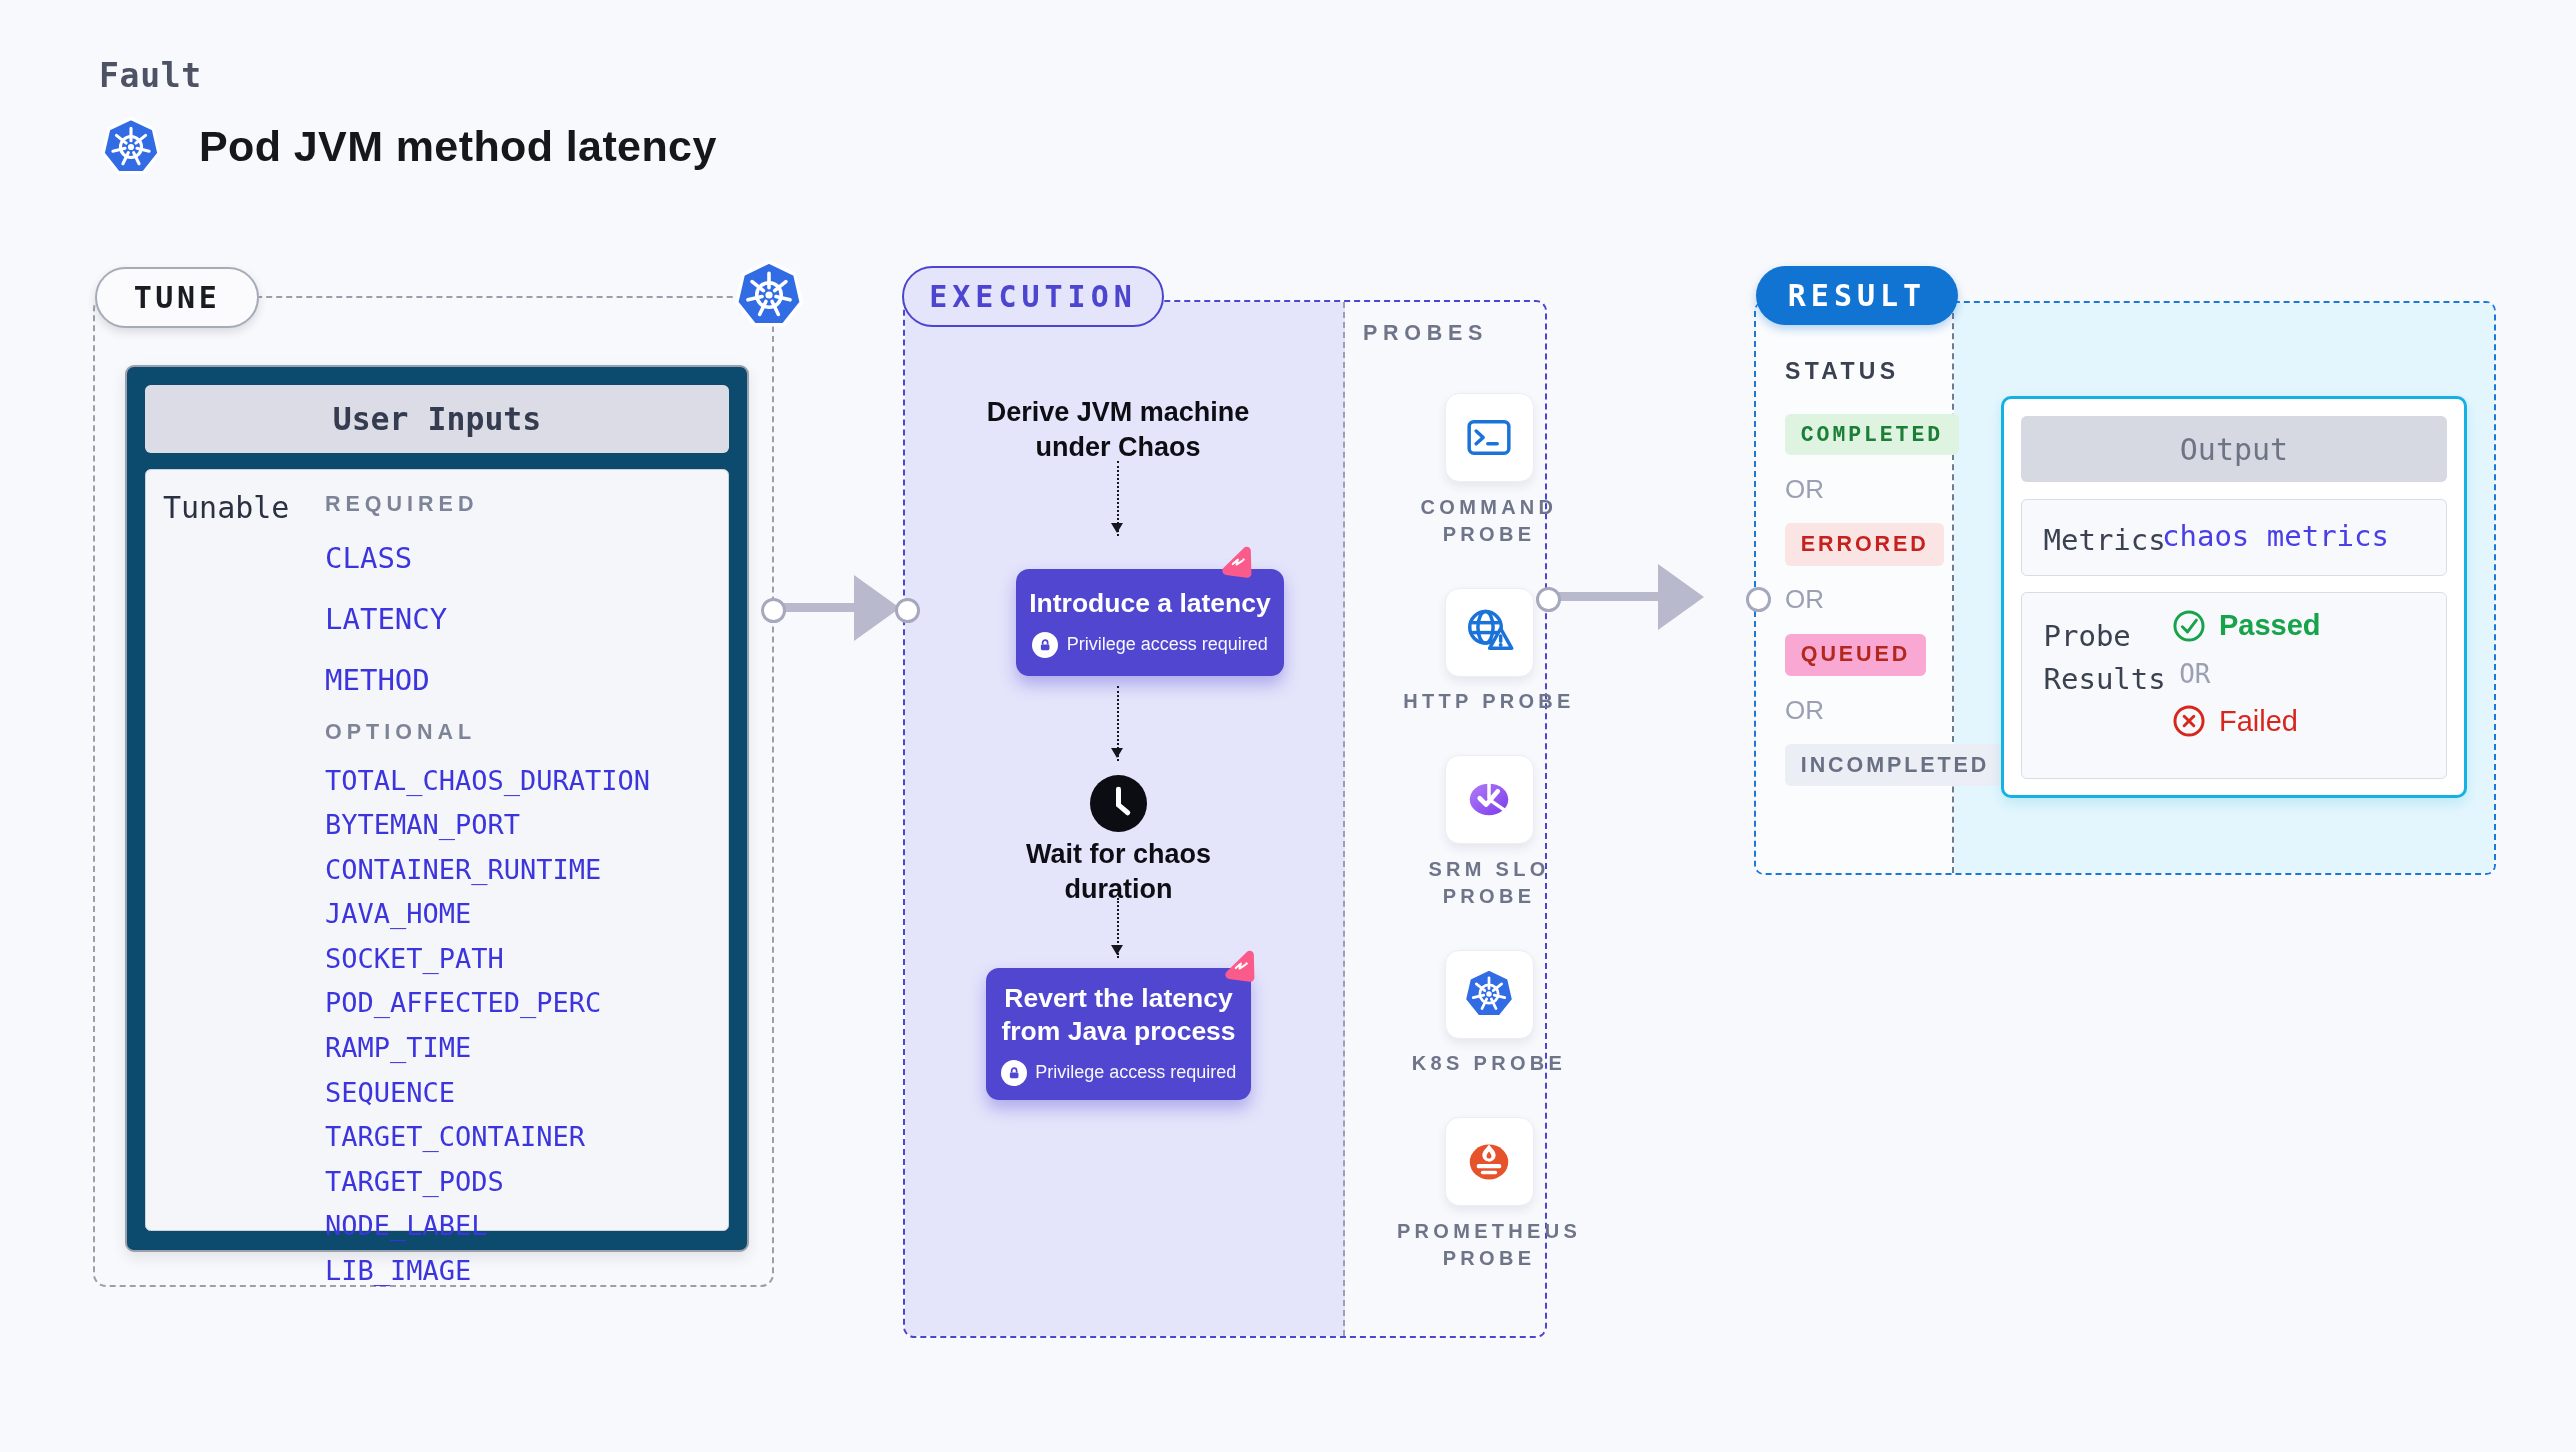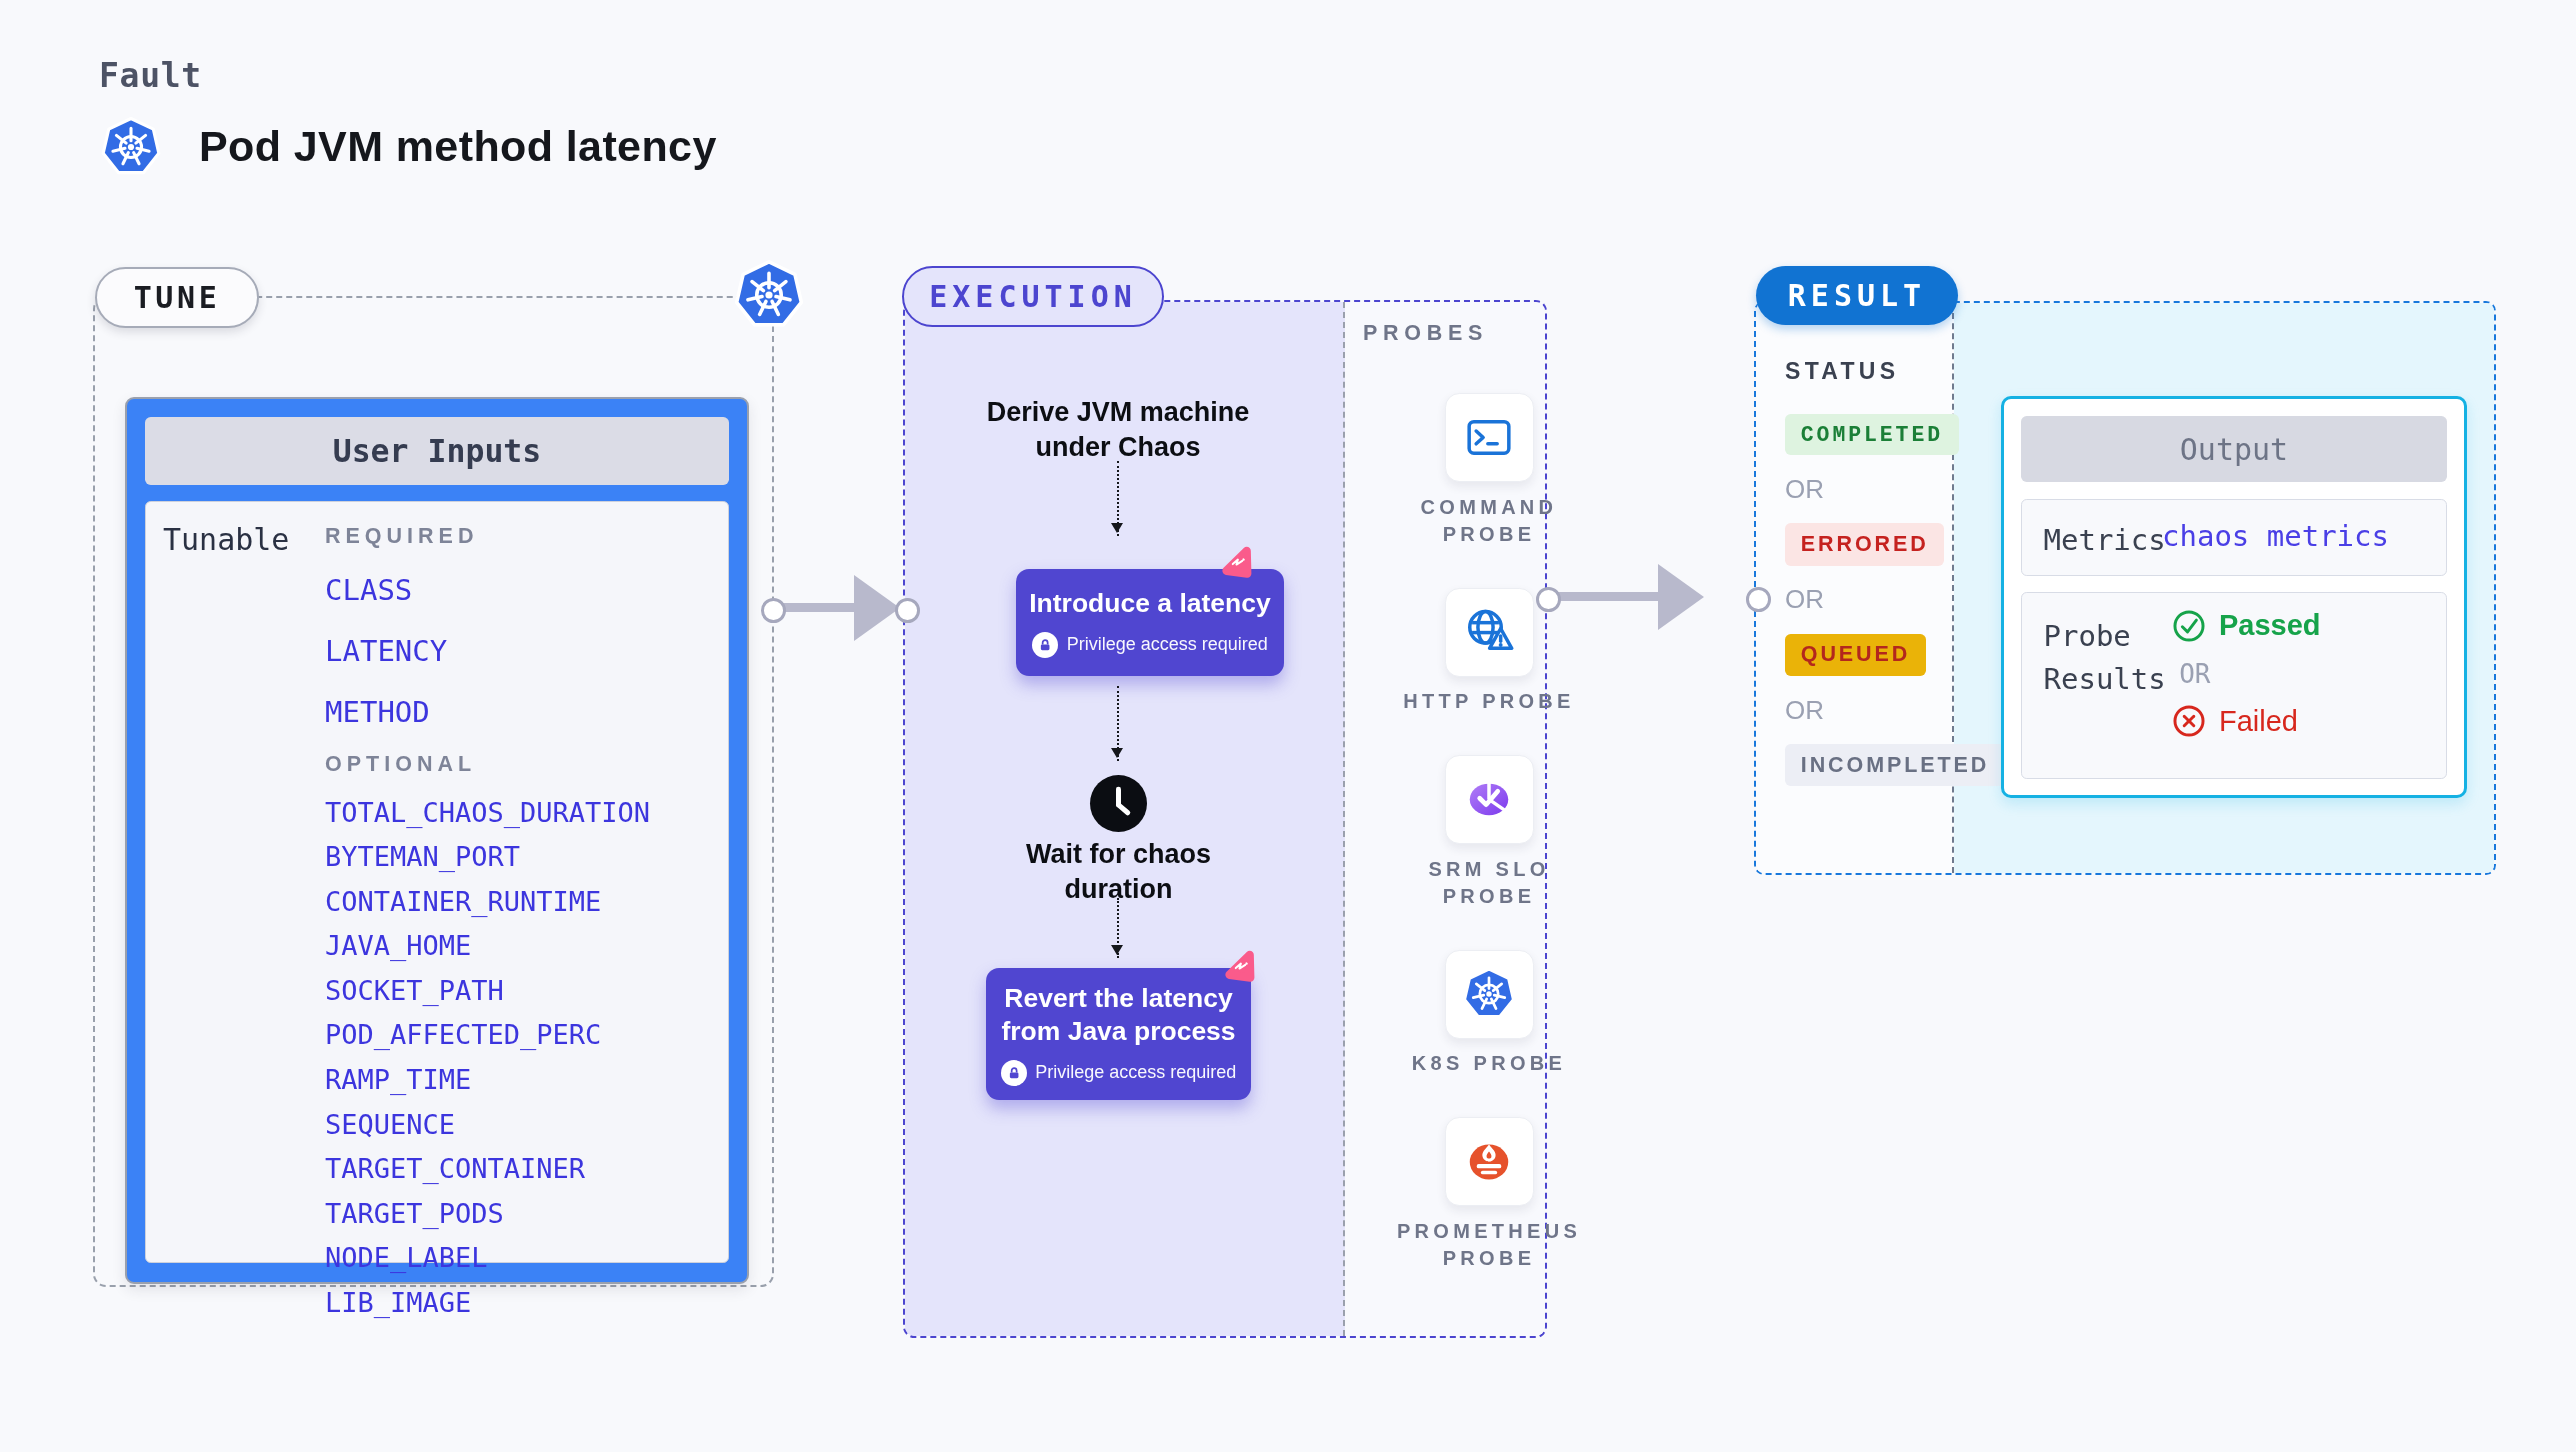--- a/index.html
+++ b/index.html
@@ -32,21 +32,21 @@
   .exec-divider{position:absolute;left:438px;top:0;bottom:0;width:0;border-left:2.1px dashed #9aa0ad;}
   .result-box{left:1754px;top:301px;width:738px;height:570px;border:2.9px dashed #1878dc;border-radius:10px;
               overflow:hidden;z-index:1;}
   .result-left{position:absolute;left:0;top:0;bottom:0;width:198px;background:#fbfcfe;}
   .result-right{position:absolute;left:198px;top:0;bottom:0;right:0;background:#e4f6fd;}
   .result-divider{position:absolute;left:196px;top:0;bottom:0;width:0;border-left:2.1px dashed #6f7a8e;}
 
   .k8s-corner{left:733px;top:259px;width:72px;height:72px;z-index:7;}
 
   
-  .ui-card{left:125px;top:397px;width:620px;height:883px;background:#3b82f6;border:2.1px solid #9aa0ad;
+  .ui-card{left:125px;top:365px;width:620px;height:883px;background:#0c4a6e;border:2.1px solid #9aa0ad;
            border-radius:9px;box-shadow:0 5.7px 14.3px rgba(40,44,63,.10);z-index:3;}
   .ui-header{position:absolute;left:18px;top:18px;right:18px;height:68px;background:#dbdce6;border-radius:5.7px;
              display:flex;align-items:center;justify-content:center;font-size:31.5px;font-weight:600;color:#353c50;}
   .ui-body{position:absolute;left:18px;top:102px;right:18px;bottom:18.6px;background:#f5f6fa;
            border:1.4px solid #cdd1dc;border-radius:5.7px;}
   .tunable-label{position:absolute;left:17px;top:20px;font-size:30px;color:#2a3143;}
   .tun-col{position:absolute;left:179px;top:21.5px;width:401px;display:flex;flex-direction:column;}
   .cat-label{font-size:21.5px;font-weight:700;letter-spacing:5px;color:#7e8498;}
   .req-cat{margin-bottom:24px;}
   .opt-cat{margin-bottom:20px;}
@@ -83,21 +83,21 @@
               box-shadow:0 4.3px 10px rgba(40,44,63,.08);display:flex;align-items:center;justify-content:center;}
   .probe-label{margin-top:11.5px;font-size:20px;font-weight:700;letter-spacing:4.3px;color:#6f7589;
                text-align:center;width:205px;line-height:1.35;}
 
   
   .status-col{left:1785px;top:358px;width:179px;display:flex;flex-direction:column;align-items:flex-start;z-index:3;}
   .status-label{font-size:23px;font-weight:700;letter-spacing:4.3px;color:#3a4150;margin-bottom:29px;}
   .badge{font-size:21.5px;font-weight:700;letter-spacing:2.9px;border-radius:5.7px;padding:8.6px 15.8px;}
   .b-completed{background:#def3e0;color:#1b7f37;font-family:Liberation Mono, monospace;}
   .b-errored{background:#fbe5e4;color:#c5221f;}
-  .b-queued{background:#eab308;color:#b3271d;}
+  .b-queued{background:#f9a8d4;color:#b3271d;}
   .b-incompleted{background:#eceef5;color:#697083;}
   .or-sep{font-size:26px;color:#9aa0b2;font-weight:500;margin:18.6px 0;}
 
   
   .out-card{left:2001px;top:396px;width:460px;height:396px;background:#ffffff;border:3.6px solid #15b1e3;
             border-radius:10px;box-shadow:0 5.7px 13px rgba(21,177,227,.18);z-index:3;}
   .out-header{position:absolute;left:17px;top:17px;right:17px;height:66px;background:#d7d9e2;border-radius:5.7px;
               display:flex;align-items:center;justify-content:center;font-size:30px;font-weight:500;color:#6d7486;}
   .out-row{position:absolute;left:17px;right:17px;background:#f8f9fc;border:1.4px solid #d8dce6;border-radius:5.7px;}
   .out-row1{top:100px;height:75px;}

